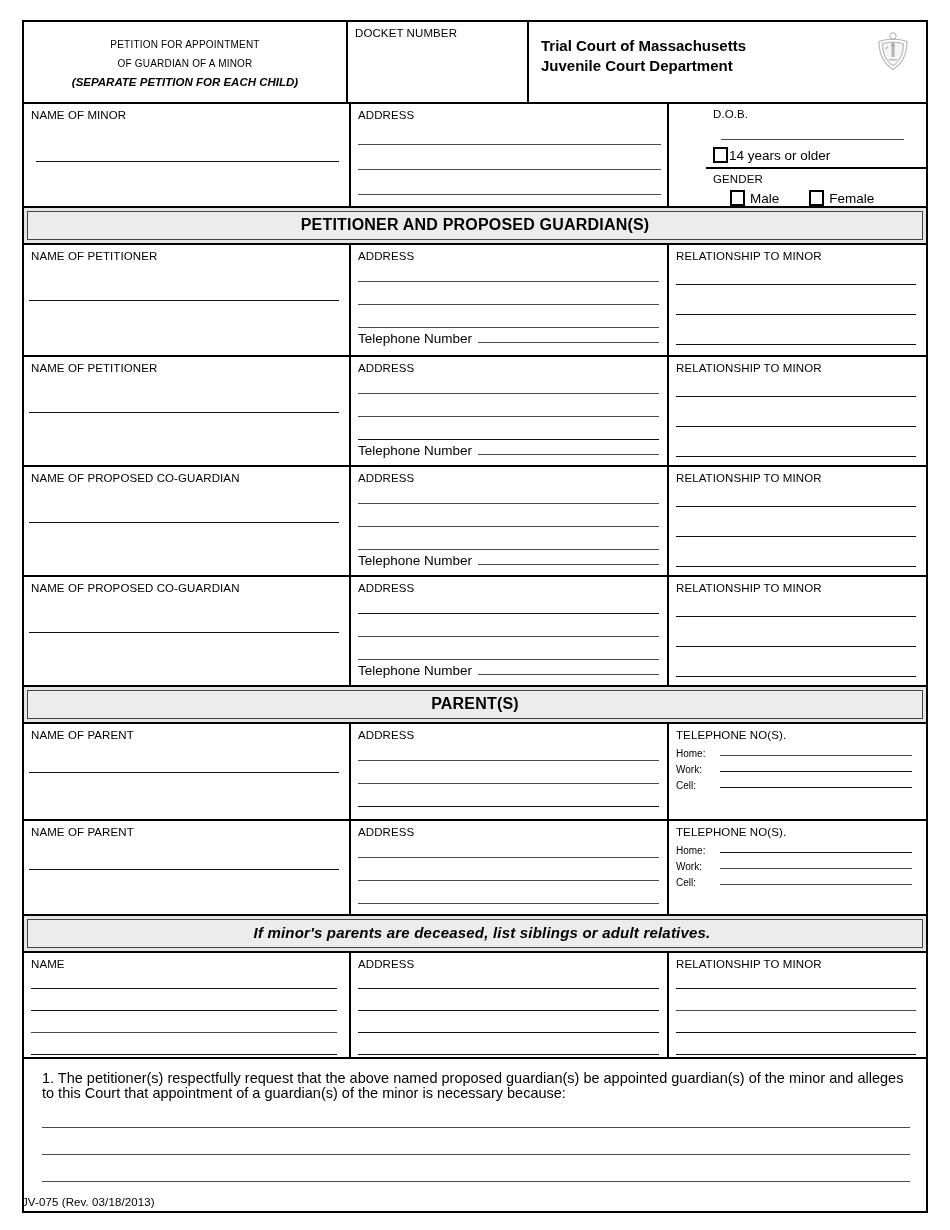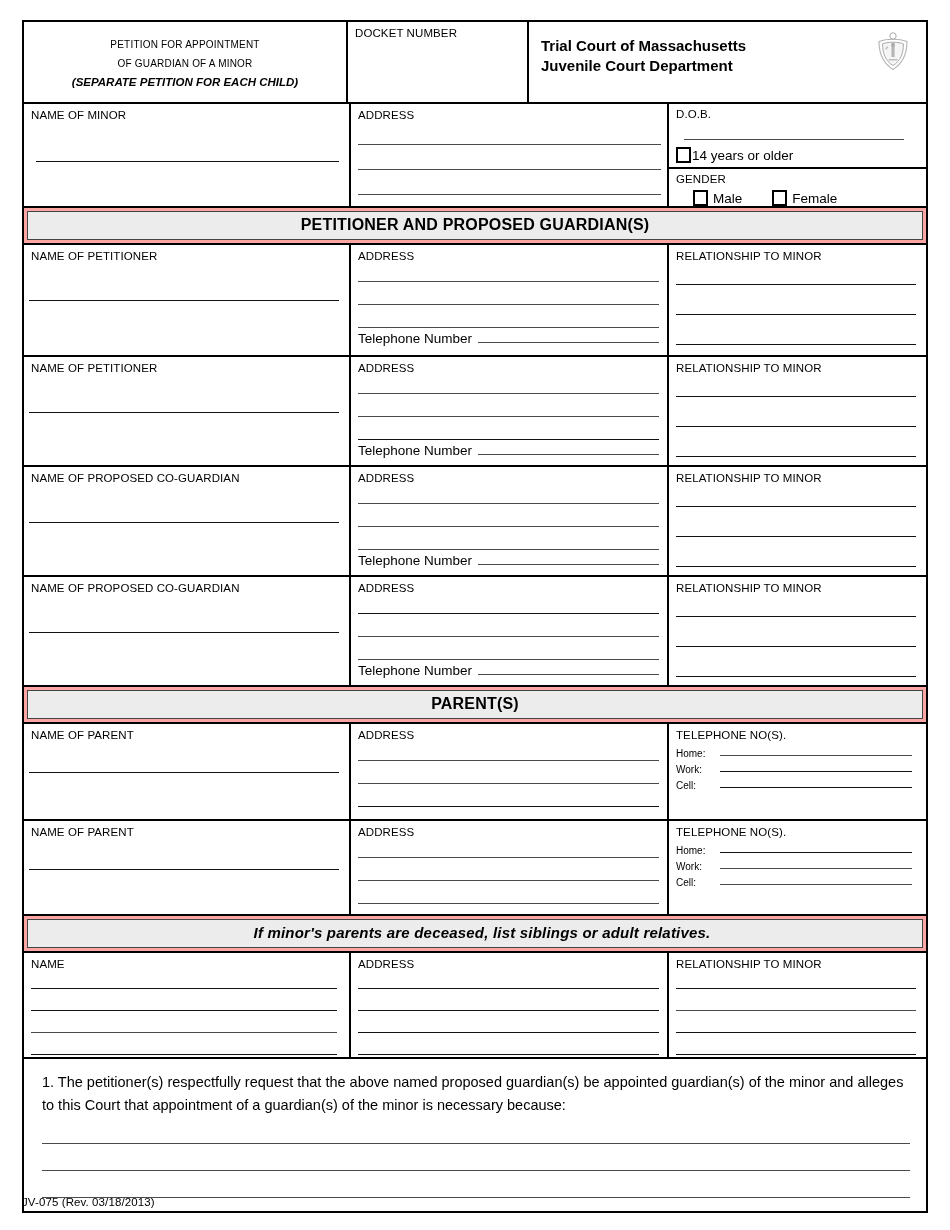--- a/index.html
+++ b/index.html
@@ -44,38 +44,38 @@
     flex:1 1 auto;border-left:2px solid #000;
     padding:14px 0 0 12px;box-sizing:border-box;position:relative;
   }
   .hdr-court .c1l{font-size:15px;font-weight:bold;line-height:20px;}
   .seal{position:absolute;right:14px;top:8px;width:38px;height:42px;opacity:.75;}
 
   
   .minor-row{display:flex;height:104px;border-top:2px solid #000;box-sizing:border-box;}
   .minor-name{width:325px;flex:0 0 325px;padding:5px 6px 0 7px;box-sizing:border-box;position:relative;}
   .minor-addr{width:318px;flex:0 0 318px;border-left:2px solid #000;padding:5px 6px 0 7px;box-sizing:border-box;}
-  .minor-right{flex:1 1 auto;border-left:2px solid #000;display:flex;flex-direction:column;box-sizing:border-box;}
+  .minor-right{flex:1 1 auto;border-left:2px solid #000;display:flex;flex-direction:column;box-sizing:border-box;padding-left:37px;}
   .dob-box{height:64px;padding:4px 8px 0 7px;box-sizing:border-box;position:relative;}
   .gender-box{flex:1 1 auto;border-top:2px solid #000;padding:4px 8px 0 7px;box-sizing:border-box;}
 
   .chk{
     display:inline-block;width:15px;height:16px;
     border:2px solid #000;box-sizing:border-box;background:#fff;vertical-align:-3px;
   }
   .chk-row{display:flex;align-items:flex-end;margin-top:7px;}
   .chk-row .ctxt{font-size:13.5px;line-height:14px;margin-left:1px;}
   .gender-opts{display:flex;align-items:center;margin-top:4px;padding-left:17px;}
   .gender-opts .ctxt{font-size:13.5px;margin-left:5px;}
   .gender-opts .gap{width:30px;}
 
   
   .banner{
     border-top:2px solid #000;border-bottom:2px solid #000;
-    padding:3px;box-sizing:border-box;background:#fca5a5;
+    padding:3px;box-sizing:border-box;background:#e5e5e5;
   }
   .banner-inner{
     border:1px solid #444;background:#ececec;
     text-align:center;padding:4px 0 5px 0;box-sizing:border-box;
   }
   .banner-inner .btxt{font-size:16px;font-weight:bold;letter-spacing:.2px;}
   .banner-inner.left{text-align:center;padding-left:14px;}
   .banner-inner.left .btxt{font-size:15px;font-style:italic;font-weight:bold;}
 
   
@@ -91,21 +91,21 @@
   .tel-row .tln{flex:1 1 auto;height:1px;background:#4a4a4a;margin-left:6px;margin-bottom:3px;}
 
   
   .ph-block{padding-top:1px;}
   .ph-line{display:flex;align-items:flex-end;margin-top:5px;}
   .ph-line .pl{font-size:10px;width:44px;flex:0 0 44px;}
   .ph-line .pn{flex:1 1 auto;height:1px;background:#4a4a4a;margin-bottom:3px;}
 
   
   .stmt{border-top:2px solid #000;padding:12px 16px 14px 18px;box-sizing:border-box;height:154px;}
-  .stmt p{margin:0;font-size:14.5px;line-height:23px;}
+  .stmt p{margin:0;font-size:14.5px;line-height:15px;}
   .stmt .sl{height:1px;background:#4a4a4a;margin-top:26px;}
 
   .footer{
     position:absolute;left:22px;top:1196px;
     font-size:11.5px;letter-spacing:.1px;
   }
 </style>
 </head>
 <body>
 

